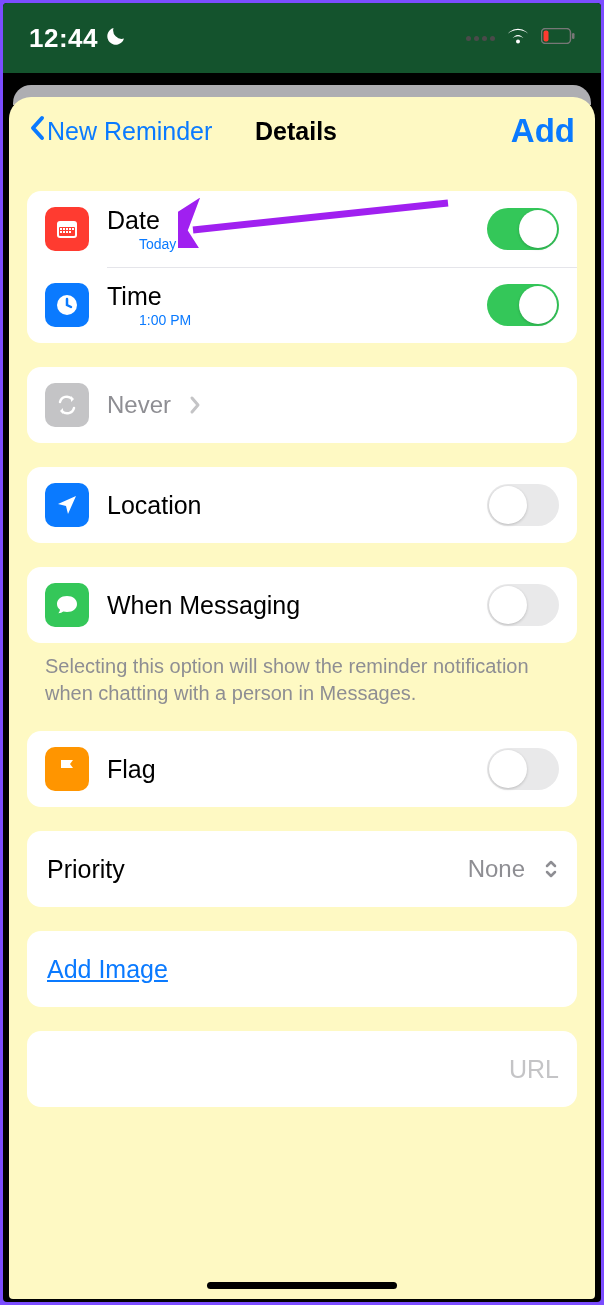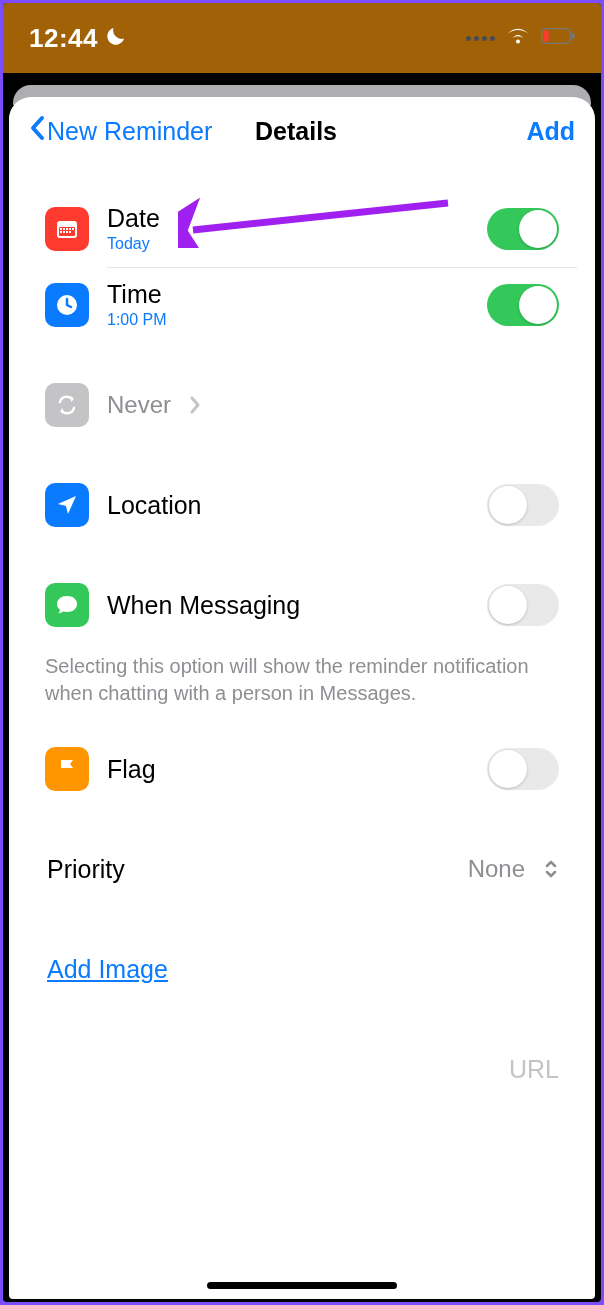--- a/index.html
+++ b/index.html
@@ -20,21 +20,21 @@
     overflow: hidden;
   }
   
   .statusbar {
     height: 70px;
     color: #fff;
     display: flex;
     align-items: center;
     justify-content: space-between;
     padding: 0 26px;
-    background: #a16207;
+    background: #14532d;
   }
   .sb-left { display: flex; align-items: center; gap: 6px; }
   .sb-time { font-size: 26px; font-weight: 700; letter-spacing: 0.5px;}
   .sb-right { display: flex; align-items: center; gap: 10px; }
   .sb-dots { display:flex; gap:3px; align-items:center; }
   .sb-dots span { width:5px; height:5px; border-radius:50%; background:#4a4a4a; }
 
   
   .sheet-backdrop {
     position: absolute;
@@ -44,39 +44,39 @@
     height: 20px;
     background: #aeaeb2;
     border-radius: 18px 18px 0 0;
   }
   .sheet {
     position: absolute;
     top: 94px;
     left: 6px;
     right: 6px;
     bottom: 3px;
-    background: #ffffff;
+    background: #fef9c3;
     border-radius: 22px 22px 4px 4px;
     overflow: hidden;
     display: flex;
     flex-direction: column;
   }
 
   
   .navbar {
     height: 68px;
     display: flex;
     align-items: center;
     justify-content: space-between;
     padding: 0 20px;
   }
   .nav-left { display: flex; align-items: center; gap: 2px; color: #0a7aff; font-size: 25px; }
   .nav-left svg { flex: none; }
   .nav-title { font-size: 25px; font-weight: 700; position: absolute; left: 0; right: 12px; text-align: center; pointer-events: none; }
-  .nav-right { color: #0a7aff; font-size: 25px; font-weight: 600;}
+  .nav-right { color: #0a7aff; font-size: 33px; font-weight: 600;}
 
   
   .content { flex: 1; overflow: hidden; padding: 0 18px; }
   .group {
     background: #fff;
     border-radius: 14px;
     margin-top: 24px;
     overflow: hidden;
   }
   .group:first-child { margin-top: 26px; }
@@ -98,21 +98,21 @@
     background: #e5e5ea;
   }
   .row-icon {
     width: 44px; height: 44px;
     border-radius: 10px;
     display: flex; align-items: center; justify-content: center;
     flex: none;
   }
   .row-body { flex: 1; }
   .row-title { font-size: 25px; color: #000; line-height: 1.15; }
-  .row-sub { font-size: 16px; color: #0a7aff; line-height: 1.15; margin-top: 2px;}
+  .row-sub { font-size: 14px; color: #0a7aff; line-height: 1.15; margin-top: 2px; margin-left: 32px;}
   .row-value { font-size: 24px; color: #8e8e93; }
   .chevron svg { display: block; }
   .updown svg { display: block; }
 
   .toggle {
     width: 72px; height: 42px;
     border-radius: 21px;
     position: relative;
     background: #e9e9ea;
     flex: none;

